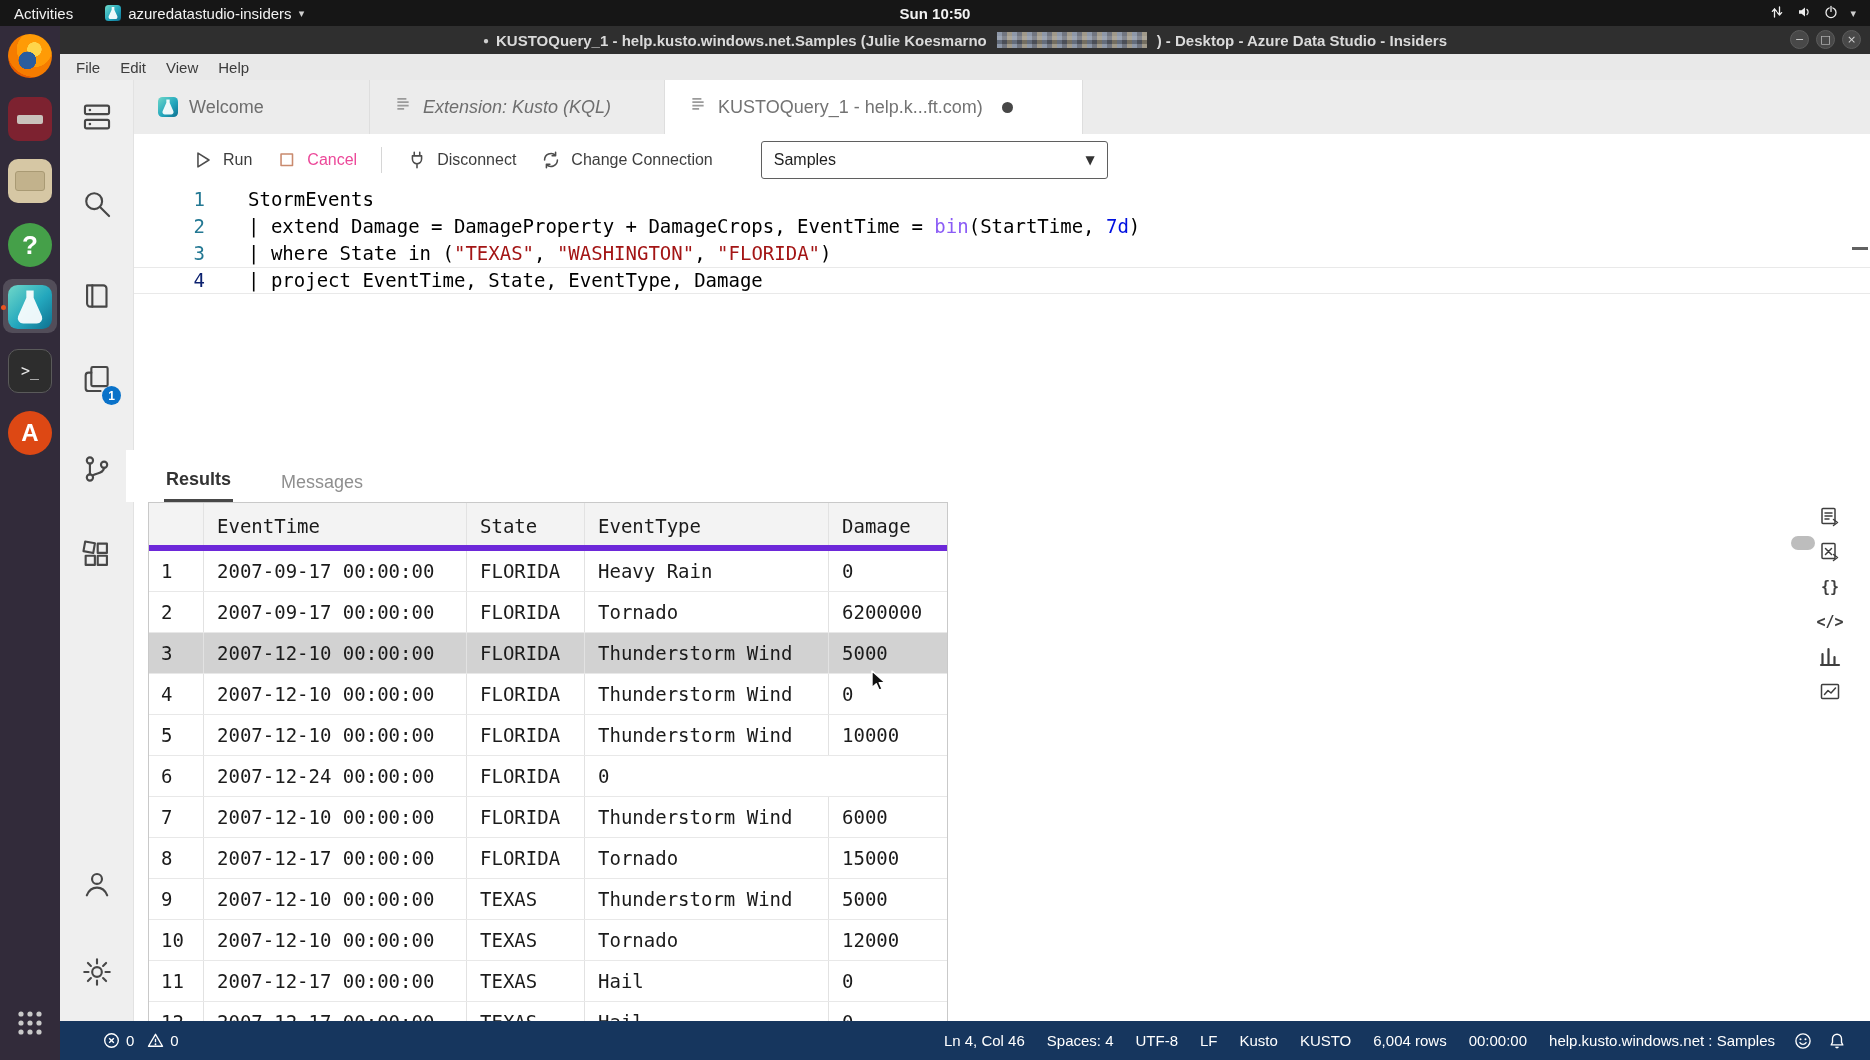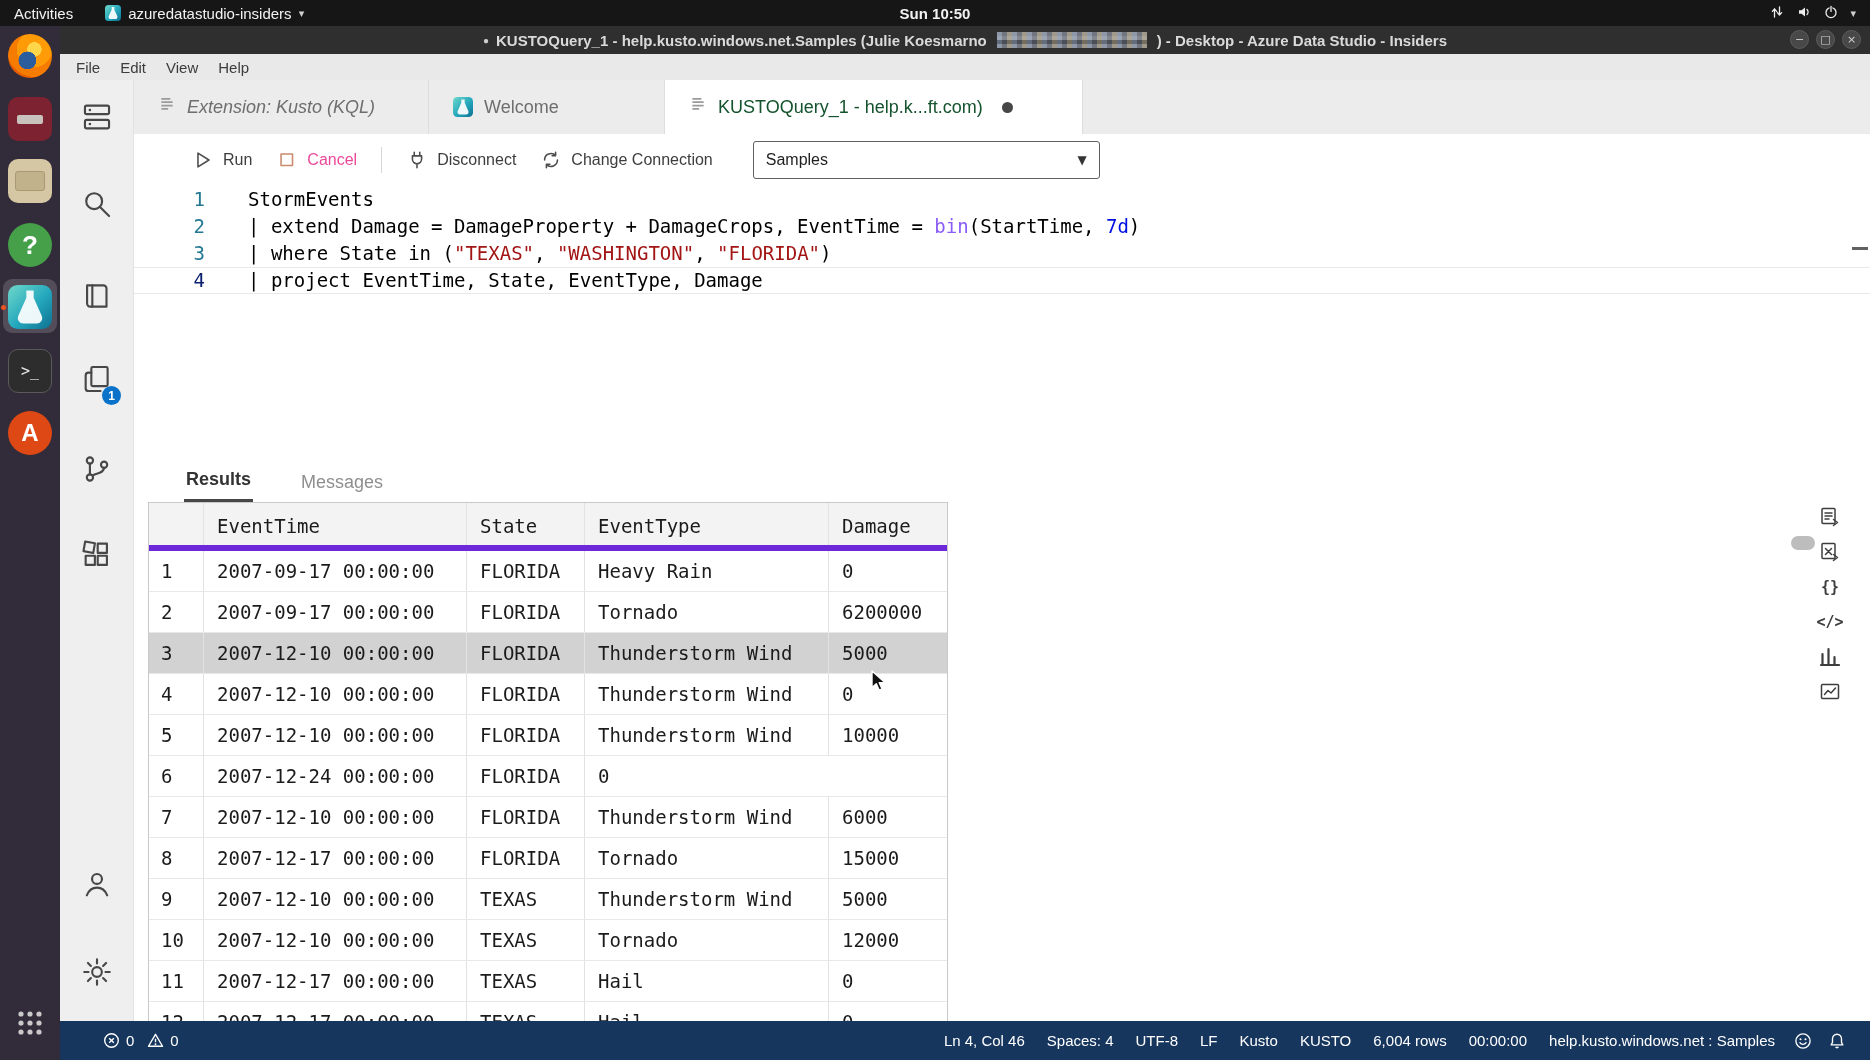--- a/index.html
+++ b/index.html
@@ -65,51 +65,51 @@
   .activitybar{position:absolute;left:0;top:54px;width:74px;height:941px;background:#efefef;border-right:1px solid #e2e2e2}
   .ab-icon{position:absolute;left:14px;width:46px;height:46px;display:flex;align-items:center;justify-content:center;cursor:pointer}
   .ab-icon svg{width:34px;height:34px;fill:none;stroke:#474747;stroke-width:1.5;stroke-linecap:round;stroke-linejoin:round}
   .badge{position:absolute;right:-1px;bottom:-3px;width:19px;height:19px;border-radius:50%;background:#0a72c9;
          color:#fff;font-size:12px;display:flex;align-items:center;justify-content:center;font-weight:700}
 
   
   .tabstrip{position:absolute;left:74px;top:54px;width:1736px;height:54px;background:#ececec;display:flex}
   .tab{height:54px;display:flex;align-items:center;padding:0 24px;gap:11px;font-size:18px;color:#6e6e6e;
        background:#ececec;border-right:1px solid #dedede;cursor:pointer;white-space:nowrap}
-  .tab.active{background:#fff;color:#14532d}
+  .tab.active{background:#fff;color:#737373}
   .tab .preview{font-style:italic}
   .tab-doc-icon svg{width:18px;height:18px;stroke:#9a9a9a;stroke-width:1.5;fill:none}
   .dirty-circle{width:11px;height:11px;border-radius:50%;background:#474747;margin-left:8px}
   .t-welcome{min-width:236px}.t-ext{min-width:295px}.t-query{min-width:418px}
 
   
   .toolbar{position:absolute;left:90px;top:108px;width:1736px;height:52px;background:#fff;
            display:flex;align-items:center;padding-left:42px;font-size:16px;color:#3d3d3d}
   .tbtn{display:flex;align-items:center;gap:9px;cursor:pointer;margin-right:24px;white-space:nowrap}
   .tbtn svg{width:22px;height:22px;fill:none;stroke:#4c4c4c;stroke-width:1.7;stroke-linecap:round;stroke-linejoin:round}
   .tbtn.disabled{color:#ec4899;cursor:default}
   .tbtn.disabled svg{stroke:#c98a6e}
   .tsep{width:1px;height:26px;background:#d6d6d6;margin-right:24px}
   .db-dropdown{width:347px;height:38px;border:1px solid #5f5f5f;border-radius:3px;background:#fff;
-               display:flex;align-items:center;padding:0 12px;color:#1e1e1e;cursor:pointer;margin-left:16px}
+               display:flex;align-items:center;padding:0 12px;color:#1e1e1e;cursor:pointer;margin-left:24px}
   .db-dropdown .caret{margin-left:auto;font-size:12px;color:#333;font-family:"DejaVu Sans",sans-serif}
 
   
   .editor{position:absolute;left:74px;top:160px;width:1736px;height:264px;background:#fff;
           font-family:"DejaVu Sans Mono",monospace;font-size:19px}
   .eline{display:flex;height:27px;line-height:27px;width:100%}
   .eline .ln{width:71px;text-align:right;color:#237893;user-select:none}
   .eline .code{margin-left:43px;white-space:pre;color:#000}
   .eline.active-line{box-shadow:inset 0 1px 0 #e9e9e9,inset 0 -1px 0 #e9e9e9}
   .eline.active-line .ln{color:#0b216f}
   .tk-p{color:#000}.tk-k{color:#000}.tk-f{color:#8b5cf6}.tk-n{color:#0010e0}.tk-s{color:#a31515}
   .overview-mark{position:absolute;left:1792px;top:221px;width:16px;height:3px;background:#616161}
 
   
-  .results-header{position:absolute;left:86px;top:424px;width:1476px;height:52px;background:#fff;
+  .results-header{position:absolute;left:66px;top:424px;width:1476px;height:52px;background:#fff;
                   display:flex;align-items:flex-end;padding-left:38px;gap:46px;font-size:18px}
   .rtab{padding:10px 2px 9px;cursor:pointer;color:#8f8f8f}
   .rtab.active{color:#333;font-weight:700;border-bottom:3px solid #474747}
 
   .grid{position:absolute;left:88px;top:476px;width:800px;height:519px;overflow:hidden;
         border:1px solid #c9c9c9;border-bottom:none;font-family:"DejaVu Sans Mono",monospace;font-size:19px;color:#1b1b1b}
   .grid-row,.grid-head{display:flex;width:100%}
   .grid-head{height:48px;background:#f3f3f3;border-bottom:6px solid #6d28d9}
   .grid-head .cell{line-height:47px}
   .grid-row{height:41px;border-bottom:1px solid #e8e8e8;background:#fff;cursor:default}
@@ -278,33 +278,33 @@
       </div>
       <div class="ab-icon" style="top:869px">
         <svg viewBox="0 0 24 24">
             <circle cx="12" cy="12" r="3.4"></circle>
             <path d="M12 3v3M12 18v3M3 12h3M18 12h3M5.6 5.6l2.1 2.1M16.3 16.3l2.1 2.1M18.4 5.6l-2.1 2.1M7.7 16.3l-2.1 2.1"></path>
           </svg>
       </div>
     </div>
 
     <div class="tabstrip">
-      <div class="tab t-ext">
-        <span class="tab-doc-icon"><svg viewBox="0 0 16 16">
-              <path d="M3 2.5h8M3 5.5h10M3 8.5h10M3 11.5h6"></path>
-            </svg></span>
-        <span class="preview">Extension: Kusto (KQL)</span>
-      </div>
       <div class="tab t-welcome">
         <span class="ads-logo" style="width:20px;height:20px">
             <svg viewBox="0 0 24 24">
               <path d="M10 3h4v4l4.5 10a3 3 0 0 1-2.8 4H8.3a3 3 0 0 1-2.8-4L10 7z" fill="rgba(255,255,255,.92)"></path>
             </svg>
           </span>
         <span>Welcome</span>
+      </div>
+      <div class="tab t-ext">
+        <span class="tab-doc-icon"><svg viewBox="0 0 16 16">
+              <path d="M3 2.5h8M3 5.5h10M3 8.5h10M3 11.5h6"></path>
+            </svg></span>
+        <span class="preview">Extension: Kusto (KQL)</span>
       </div>
       <div class="tab t-query active">
         <span class="tab-doc-icon"><svg viewBox="0 0 16 16">
               <path d="M3 2.5h8M3 5.5h10M3 8.5h10M3 11.5h6"></path>
             </svg></span>
         <span>KUSTOQuery_1 - help.k...ft.com)</span>
         <span class="dirty-circle"></span>
       </div>
     </div>
 

